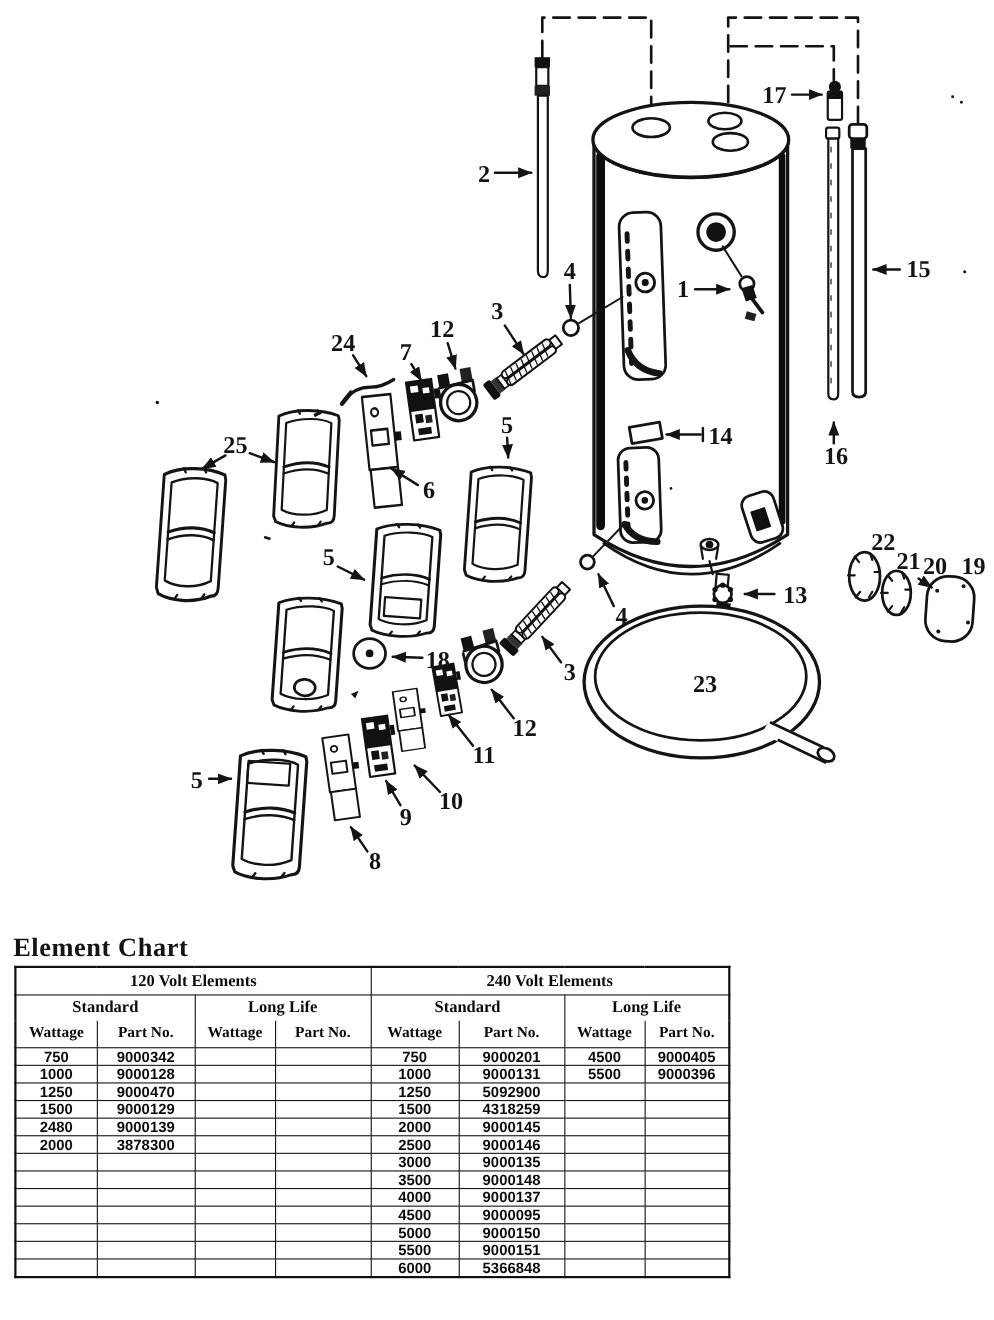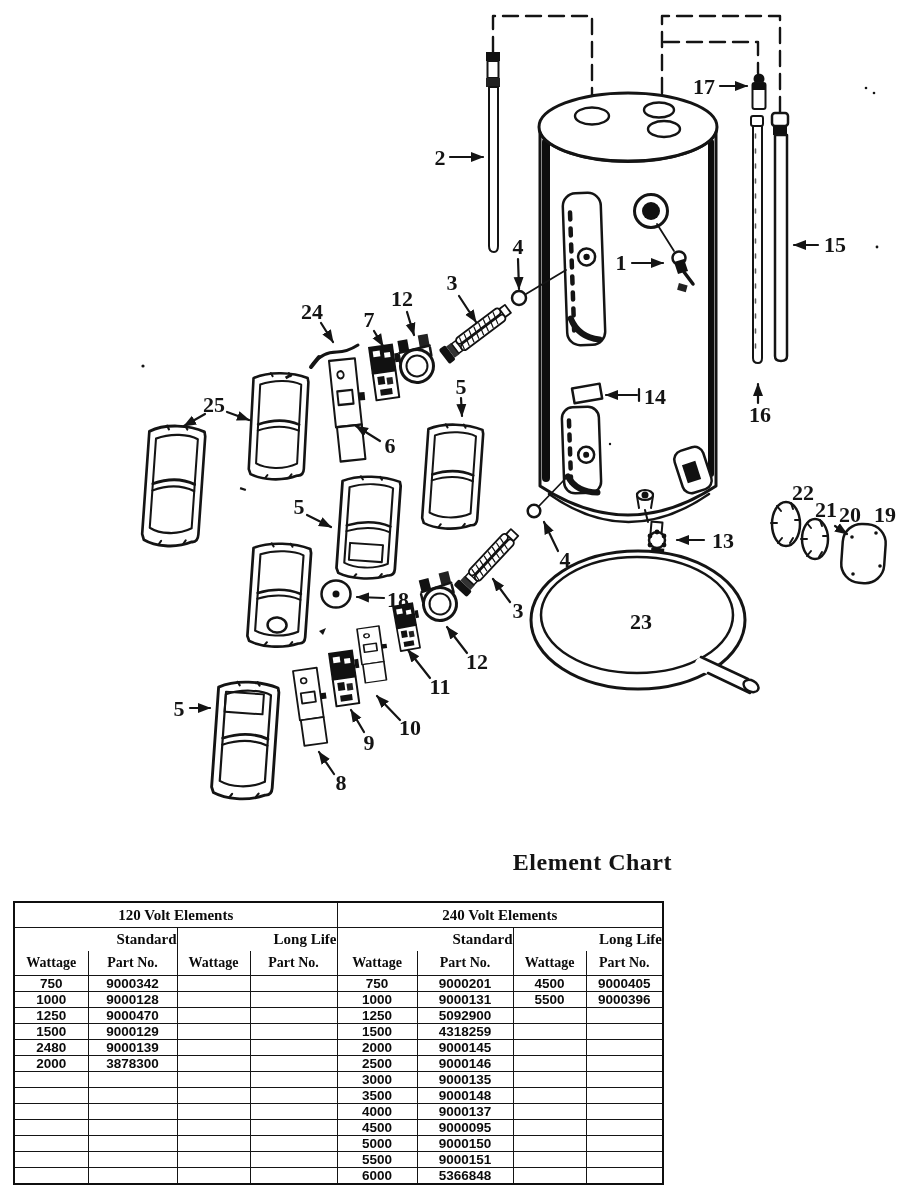--- a/index.html
+++ b/index.html
@@ -1,27 +1,27 @@
 <!DOCTYPE html>
 <html><head>
 <meta charset="utf-8">
 <style>
   html,body{margin:0;padding:0;background:#e8e8e8;}
   .sheet{position:relative;width:904px;height:1200px;background:#fff;margin:0 auto;overflow:hidden;
          font-family:"Liberation Serif",serif;color:#141414;}
   svg text{font-family:"Liberation Serif",serif;font-weight:700;font-size:22px;fill:#141414;}
   .diagram{position:absolute;left:0;top:0;}
-  .chart-title{position:absolute;left:0;top:849px;width:672px;text-align:right;
+  .chart-title{position:absolute;left:12px;top:849px;width:672px;text-align:left;
                font:700 24px/1.1 "Liberation Serif",serif;letter-spacing:.5px;}
-  .tablewrap{position:absolute;left:13px;top:878px;filter:contrast(1.05);margin-top:23px;}
+  .tablewrap{position:absolute;left:13px;top:878px;filter:contrast(1.05);}
   table{border-collapse:collapse;table-layout:fixed;width:650px;border:2.5px solid #141414;}
   td{border:1.6px solid #1a1a1a;text-align:center;padding:0;overflow:hidden;white-space:nowrap;
      font:700 13.5px/1 "Liberation Sans",sans-serif;color:#111;}
   tr.grp td{height:24px;font:700 15px/1 "Liberation Serif",serif;}
-  tr.sub td{height:23px;border-bottom:none;font:700 15px/1 "Liberation Serif",serif;text-align:right;}
+  tr.sub td{height:23px;border-bottom:none;font:700 15px/1 "Liberation Serif",serif;}
   tr.col td{height:24px;border-top:none;font:700 14px/1 "Liberation Serif",serif;}
   tbody td{height:15px;}
 </style>
 </head>
 <body>
 
 <div class="sheet">
 
 <svg class="diagram" width="904" height="848" viewBox="0 0 904 848" stroke-linecap="round" stroke-linejoin="round">
   <defs>

